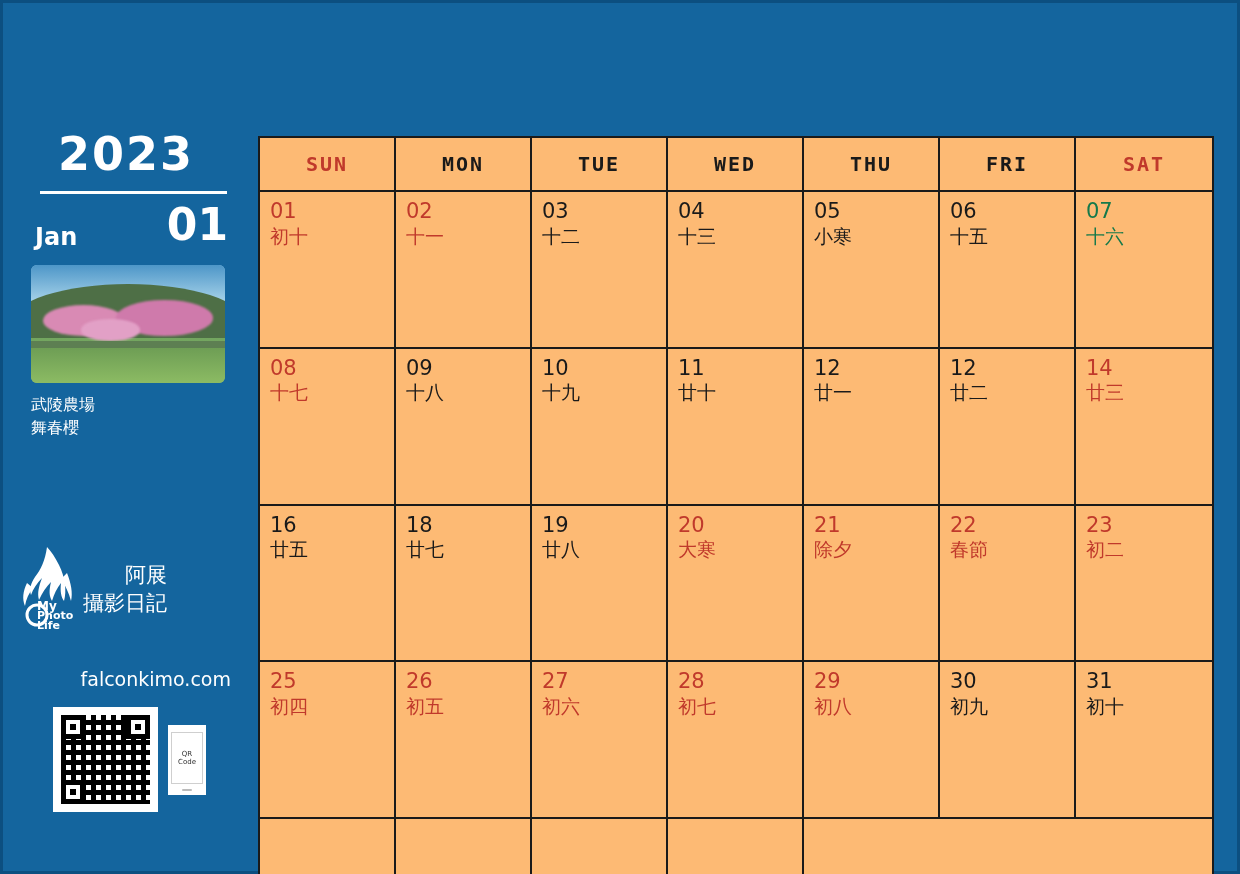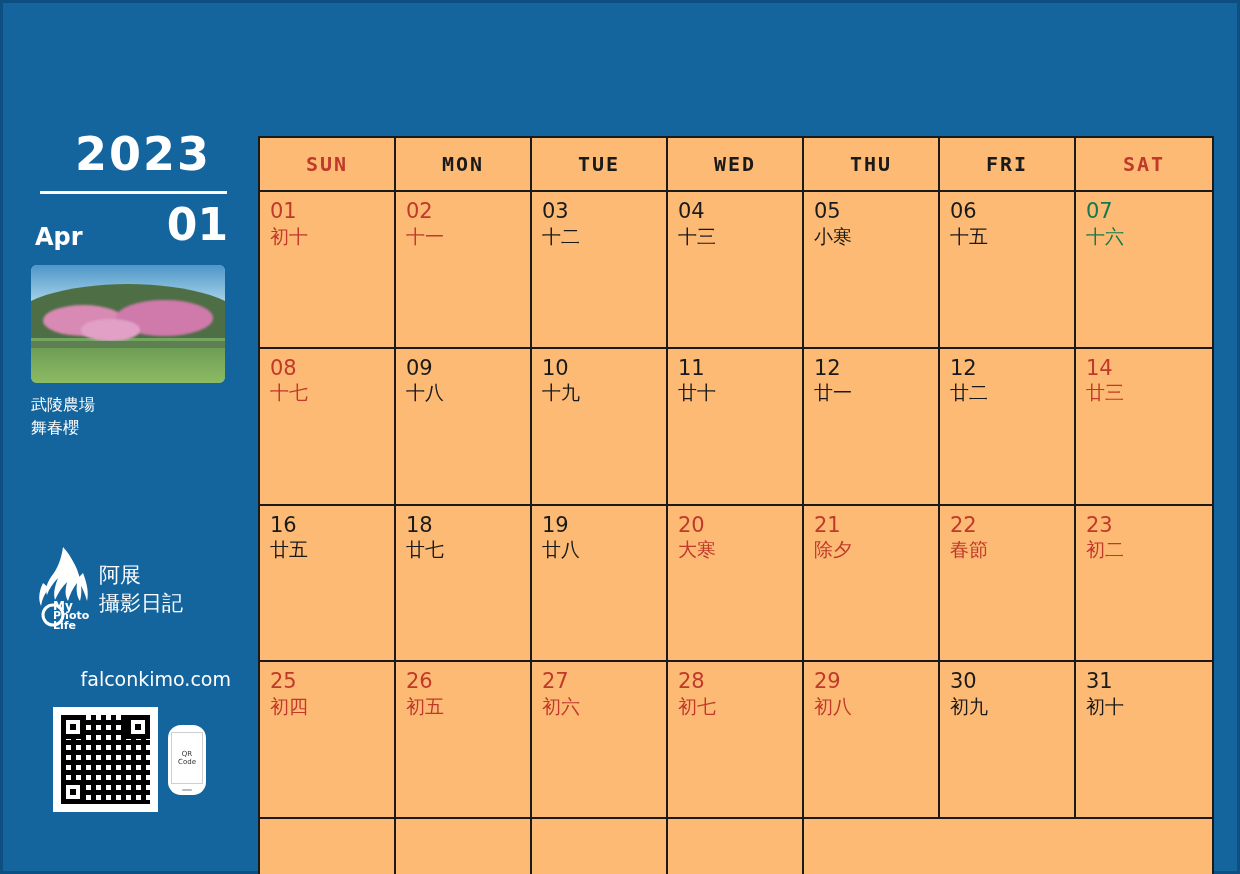--- a/index.html
+++ b/index.html
@@ -21,21 +21,21 @@
   #sidebar {
     position: absolute;
     left: 0; top: 0;
     width: 250px; height: 874px;
     color: #ffffff;
   }
   #year {
     position: absolute;
     left: 55px; top: 128px;
     width: 170px;
-    text-align: center;
+    text-align: left;
     font-size: 46px;
     font-weight: bold;
     letter-spacing: 2px;
     font-family: "DejaVu Sans", sans-serif;
     line-height: 1;
   }
   #rule {
     position: absolute;
     left: 37px; top: 188px;
     width: 187px; height: 3px;
@@ -104,22 +104,22 @@
     left: 28px; top: 390px;
     width: 194px;
     font-size: 16px;
     line-height: 1.45;
     font-family: "DejaVu Sans", sans-serif;
   }
 
   
   #logo {
     position: absolute;
-    left: 28px; top: 540px;
-    width: 200px; height: 100px;
+    left: 12px; top: 540px;
+    width: 200px; height: 100px; text-align: right;
   }
   #logo svg { position:absolute; left:0; top:0; }
   #logo-text-cn {
     position:absolute; left: 68px; top: 18px;
     font-size: 21px; line-height: 1.35;
     color:#ffffff; white-space: nowrap;
   }
   #logo-my { position:absolute; left: 22px; top: 56px; font-size: 12px; font-weight: bold; color:#ffffff; }
   #logo-photo { position:absolute; left: 22px; top: 66px; font-size: 11px; font-weight: bold; color:#ffffff; }
   #logo-life { position:absolute; left: 22px; top: 76px; font-size: 11px; font-weight: bold; color:#ffffff; }
@@ -160,21 +160,21 @@
   #qr .f2 { right:0; top:0; }
   #qr .f3 { left:0; bottom:0; }
   #qr .finder::after{
     content:""; position:absolute; left:4px; top:4px; width:6px; height:6px; background:#000;
   }
   #phone {
     position: absolute;
     left: 165px; top: 722px;
     width: 38px; height: 70px;
     background: #ffffff;
-    border-radius: 13px;
+    border-radius: 0;
   }
   #phone .screen {
     position:absolute; left:3px; top:7px; width:32px; height:52px;
     background:#ffffff; border:1px solid #cfcfcf;
     display:flex; flex-direction:column; align-items:center; justify-content:center;
     font-size:7px; color:#333; line-height:1.2; text-align:center;
   }
   #phone .home {
     position:absolute; left:14px; bottom:4px; width:10px; height:2px; background:#bbb; border-radius:2px;
   }
@@ -227,21 +227,21 @@
 </head>
 <body>
 
 <div id="page">
 
   <div id="sidebar">
 
     <div id="year">2023</div>
     <div id="rule"></div>
     <div id="monthnum">01</div>
-    <div id="monthname">Apr</div>
+    <div id="monthname">Jan</div>
 
     <div id="photo">
       <div class="sky"></div>
       <div class="hill"></div>
       <div class="blossom1"></div>
       <div class="blossom2"></div>
       <div class="blossom3"></div>
       <div class="road"></div>
       <div class="field"></div>
     </div>

